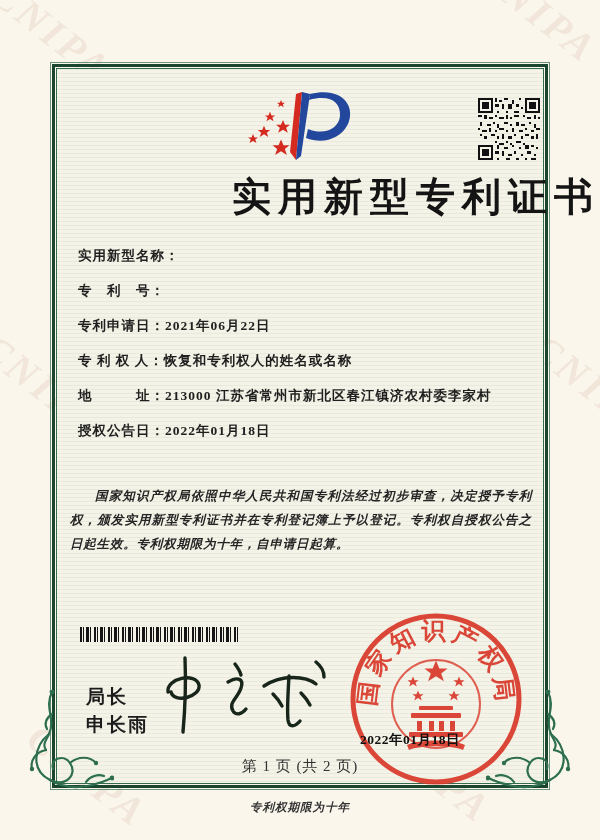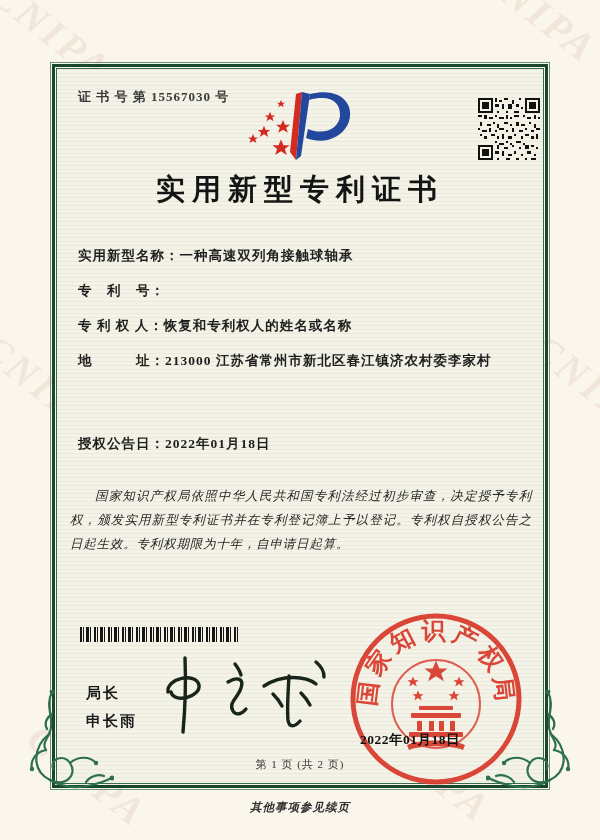--- a/index.html
+++ b/index.html
@@ -21,50 +21,50 @@
   .frame-in    {
     position:absolute; inset:1px; border:1px solid #356b4e;
     background:
       repeating-linear-gradient(180deg, rgba(104,156,126,0.10) 0px, rgba(104,156,126,0.10) 1px, transparent 1px, transparent 4px),
       #f5f3e7;
   }
   .cert-no { position:absolute; left:78px; top:88px; font-size:13px; letter-spacing:1px; font-weight:600; color:#3a3a3a; }
   .logo { position:absolute; left:243px; top:86px; width:120px; height:80px; }
   .qr { position:absolute; left:478px; top:98px; width:62px; height:62px; }
   .title {
-    position:absolute; left:0; right:0; top:170px; text-align:center;
-    font-size:29px; font-weight:700; letter-spacing:7px; color:#141414;
+    position:absolute; left:0; right:0; top:170px; text-align:right;
+    font-size:39px; font-weight:700; letter-spacing:7px; color:#141414;
   }
   .fields { position:absolute; left:78px; top:246px; width:450px; font-size:13.5px; font-weight:600; letter-spacing:1px; color:#1f1f1f; }
   .field-row { display:flex; margin-bottom:15px; line-height:20px; white-space:nowrap; }
-  .field-row .pair-a { width:240px; display:flex;margin-top:48px; }
+  .field-row .pair-a { width:240px; display:flex; }
   .field-label { flex-shrink:0;text-align:right; }
   .paras { position:absolute; left:70px; top:484px; width:462px; }
   .paras p {
-    font-size:12.5px; font-style:italic; font-weight:400; letter-spacing:0.8px;
+    font-size:12.5px; font-style:italic; font-weight:700; letter-spacing:0.8px;
     line-height:1.92; text-indent:2em; color:#252525; text-align:justify; margin-bottom:20px;
   }
   .barcode {
     position:absolute; left:80px; top:627px; width:158px; height:15px;
     background:repeating-linear-gradient(90deg,
       #151515 0 2px, #f5f3e7 2px 3px,
       #151515 3px 4px, #f5f3e7 4px 6px,
       #151515 6px 9px, #f5f3e7 9px 10px,
       #151515 10px 11px, #f5f3e7 11px 14px);
   }
   .director-title, .director-name {
     position:absolute; left:86px; font-family:"Liberation Sans", sans-serif;
-    font-size:15px; font-weight:700; letter-spacing:2px; color:#1c1c1c;
+    font-size:19px; font-weight:700; letter-spacing:2px; color:#1c1c1c;
   }
   .director-title { top:684px; }
   .director-name  { top:712px; }
   .signature { position:absolute; left:140px; top:648px; width:200px; height:100px; }
   .seal { position:absolute; left:347px; top:610px; width:178px; height:178px; opacity:0.93; }
   .seal-date { position:absolute; left:360px; top:731px; font-size:13.5px; font-weight:600; letter-spacing:0.5px; color:#101010; }
-  .page-info { position:absolute; left:0; right:0; top:757px; text-align:center; font-size:11px; letter-spacing:1px; color:#333;font-family:Liberation Serif, serif; }
+  .page-info { position:absolute; left:0; right:0; top:757px; text-align:center; font-size:15px; letter-spacing:1px; color:#333;font-family:Liberation Serif, serif; }
   .footer-note { position:absolute; left:0; right:0; top:800px; text-align:center; font-size:11.5px; font-style:italic; font-weight:600; letter-spacing:1px; color:#333; }
   .corner { position:absolute; width:112px; height:112px; }
   .corner.bl { left:2px;  top:690px; }
   .corner.br { left:486px; top:690px; transform:scaleX(-1); }
 </style>
 </head>
 <body>
 
 <div class="page">
 
@@ -111,21 +111,20 @@
       <path d="M84,92 C88,86 96,84 102,86"></path>
     </g>
     <g fill="#2d6e4e">
       <circle cx="50" cy="2" r="2.4"></circle>
         <circle cx="30" cy="79" r="2.2"></circle>
       <circle cx="94" cy="73" r="2.2"></circle>
         <circle cx="110" cy="88" r="2.4"></circle>
     </g>
   </svg>
 
-  <div class="cert-no">证 书 号 第 15567030 号</div>
 
   <svg class="logo" viewBox="0 0 120 80">
     <defs>
       <path id="star" d="M0,-10 L2.9,-3.1 L10,-3.1 L4.5,1.2 L6.9,8.1 L0,3.8 L-6.9,8.1 L-4.5,1.2 L-10,-3.1 L-2.9,-3.1 Z"></path>
     </defs>
     <polygon points="53,8 59,6 53,74 47,66" fill="#d42a20"></polygon>
     <polygon points="59,6 67,8 58,70 53,74" fill="#24479e"></polygon>
     <path d="M67,8 C99,0 113,20 105,38 C97,54 79,58 63,52 L65,43 C82,50 96,42 97,30 C98,16 87,8 66,14 Z" fill="#24479e"></path>
     <use href="#star" fill="#d42a20" transform="translate(38,62) scale(0.85)"></use>
     <use href="#star" fill="#d42a20" transform="translate(40,41) scale(0.70)"></use>
@@ -146,24 +145,27 @@
       <path d="M2,2h3v3h-3z M24,2h3v3h-3z M2,24h3v3h-3z"></path>
       <path d="M8,0h1v2h-1z M10,1h1v1h-1z M12,0h2v1h-2z M16,1h1v2h-1z M19,0h1v1h-1z M8,3h2v1h-2z M11,3h1v2h-1z M14,3h2v2h-2z M18,3h1v1h-1z M20,4h1v1h-1z M9,6h1v1h-1z M13,6h1v1h-1z M17,6h2v1h-2z M0,8h2v1h-2z M3,8h1v2h-1z M5,9h2v1h-2z M8,8h1v1h-1z M10,9h2v1h-2z M13,8h1v2h-1z M15,9h1v1h-1z M17,8h2v1h-2z M21,8h1v1h-1z M23,9h2v1h-2z M26,8h1v2h-1z M28,9h1v1h-1z M1,11h1v2h-1z M4,12h2v1h-2z M7,11h1v1h-1z M9,12h1v2h-1z M12,11h2v1h-2z M15,12h1v1h-1z M18,11h1v2h-1z M20,12h2v1h-2z M24,11h1v1h-1z M26,12h1v2h-1z M0,14h1v1h-1z M2,15h2v1h-2z M5,14h1v2h-1z M8,15h1v1h-1z M10,14h2v1h-2z M13,15h1v1h-1z M16,14h1v2h-1z M19,15h2v1h-2z M22,14h1v1h-1z M25,15h1v1h-1z M27,14h2v1h-2z M1,17h1v1h-1z M3,18h1v1h-1z M6,17h2v1h-2z M9,18h1v1h-1z M11,17h1v2h-1z M14,18h2v1h-2z M17,17h1v1h-1z M20,18h1v1h-1z M22,17h2v1h-2z M25,18h1v1h-1z M27,17h1v2h-1z M8,20h1v1h-1z M10,21h2v1h-2z M13,20h1v1h-1z M15,21h1v1h-1z M18,20h2v1h-2z M21,21h1v1h-1z M9,22h1v2h-1z M12,23h2v1h-2z M16,22h1v1h-1z M19,23h1v1h-1z M22,22h2v2h-2z M25,22h1v1h-1z M27,23h1v1h-1z M8,25h2v1h-2z M11,25h1v2h-1z M14,26h2v1h-2z M17,25h1v1h-1z M20,26h1v1h-1z M23,25h2v1h-2z M26,26h1v1h-1z M9,28h1v1h-1z M13,28h2v1h-2z M18,28h1v1h-1z M22,28h1v1h-1z M25,28h2v1h-2z"></path>
     </g>
   </svg>
 
   <div class="title">实用新型专利证书</div>
 
   <div class="fields">
     <div class="field-row">
       <span class="field-label">实用新型名称：</span>
-      <span class="field-value">一种高速双列角接触球轴承</span>
     </div>
     <div class="field-row">
       <span class="field-label">专　利　号：</span>
+    </div>
+    <div class="field-row">
+      <span class="field-label">专利申请日：</span>
+      <span class="field-value">2021年06月22日</span>
     </div>
     <div class="field-row">
       <span class="field-label">专 利 权 人：</span>
       <span class="field-value">恢复和专利权人的姓名或名称</span>
     </div>
     <div class="field-row">
       <span class="field-label">地　　　址：</span>
       <span class="field-value">213000 江苏省常州市新北区春江镇济农村委李家村</span>
     </div>
     <div class="field-row">
@@ -221,15 +223,15 @@
       <rect x="62" y="122" width="54" height="5" rx="1"></rect>
       <path d="M60,135 C72,129 106,129 118,135 L116,140 C104,135 74,135 62,140 Z"></path>
     </g>
     <circle cx="89" cy="94" r="44" fill="none" stroke="#d93a2b" stroke-width="2" opacity="0.85"></circle>
   </svg>
 
   <div class="seal-date">2022年01月18日</div>
 
   <div class="page-info">第 1 页 (共 2 页)</div>
 
-  <div class="footer-note">其他事项参见续页</div>
+  <div class="footer-note">专利权期限为十年</div>
 
 </div>
 
 </body></html>

